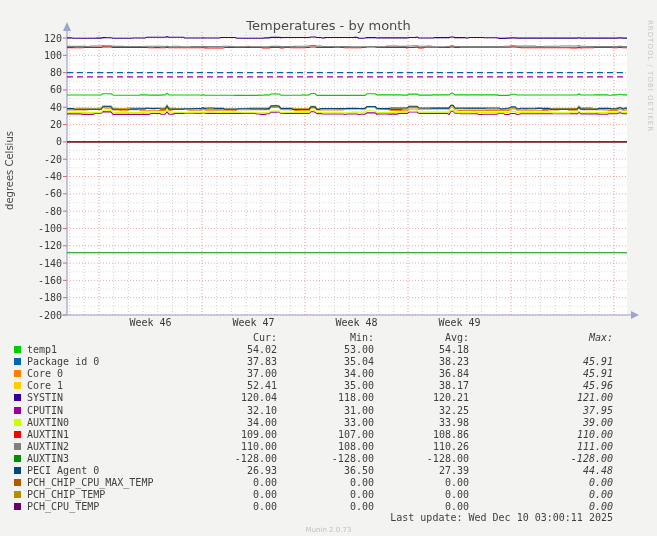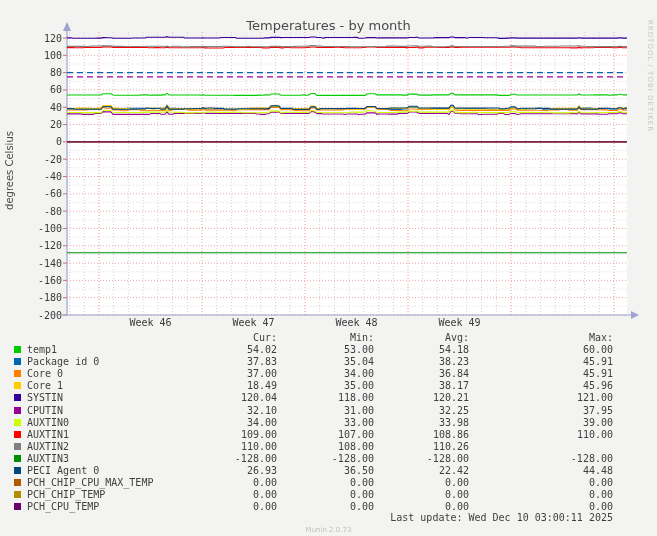--- a/index.html
+++ b/index.html
@@ -12,21 +12,21 @@
   #watermark{position:absolute;top:12px;right:3px;writing-mode:vertical-rl;
              font:7px "DejaVu Sans",sans-serif;color:#c7c7c7;letter-spacing:1px;}
   #chart-svg{position:absolute;top:0;left:0;}
   .lrow{position:absolute;left:0;width:657px;height:13px;font:10px "DejaVu Sans Mono",monospace;color:#3f3f3f;}
   .sw{position:absolute;left:14px;top:2px;width:7px;height:7px;}
   .nm{position:absolute;left:27px;top:0;white-space:pre;}
   .c1,.c2,.c3,.c4{position:absolute;top:0;text-align:right;white-space:pre;}
   .c1{left:180px;width:97px;}
   .c2{left:280px;width:94px;}
   .c3{left:380px;width:89px;}
-  .c4{left:480px;width:133px;}
+  .c4{left:480px;width:133px;font-style:italic;}
   #lastupdate{position:absolute;top:504px;left:0;width:613px;text-align:right;
               font:10px "DejaVu Sans Mono",monospace;color:#3f3f3f;}
   #version{position:absolute;top:518px;left:0;width:657px;text-align:center;
            font:7px "DejaVu Sans",sans-serif;color:#c0c0c0;}
 </style>
 </head>
 <body>
 
 <div id="graph">
   <div id="title">Temperatures - by month</div>
@@ -173,42 +173,41 @@
     <span class="c4">Max:</span>
   </div>
 
   <div id="legend">
       <div class="lrow" style="top: 336px; padding-left: 8px;">
         <span class="sw" style="background: rgb(0, 204, 0);"></span>
         <span class="nm">temp1</span>
         <span class="c1">54.02</span>
         <span class="c2">53.00</span>
         <span class="c3">54.18</span>
-        <span class="c4">60.00</span>
       </div>
       <div class="lrow" style="top: 348.1px;">
         <span class="sw" style="background: rgb(0, 102, 179);"></span>
         <span class="nm">Package id 0</span>
         <span class="c1">37.83</span>
         <span class="c2">35.04</span>
         <span class="c3">38.23</span>
         <span class="c4">45.91</span>
       </div>
       <div class="lrow" style="top: 360.2px; padding-left: 37px;">
         <span class="sw" style="background: rgb(255, 128, 0);"></span>
         <span class="nm">Core 0</span>
         <span class="c1">37.00</span>
         <span class="c2">34.00</span>
         <span class="c3">36.84</span>
         <span class="c4">45.91</span>
       </div>
       <div class="lrow" style="top: 372.3px;">
         <span class="sw" style="background: rgb(255, 204, 0);"></span>
         <span class="nm">Core 1</span>
-        <span class="c1">18.49</span>
+        <span class="c1">52.41</span>
         <span class="c2">35.00</span>
         <span class="c3">38.17</span>
         <span class="c4">45.96</span>
       </div>
       <div class="lrow" style="top: 384.4px;">
         <span class="sw" style="background: rgb(51, 0, 153);"></span>
         <span class="nm">SYSTIN</span>
         <span class="c1">120.04</span>
         <span class="c2">118.00</span>
         <span class="c3">120.21</span>
@@ -237,35 +236,36 @@
         <span class="c2">107.00</span>
         <span class="c3">108.86</span>
         <span class="c4">110.00</span>
       </div>
       <div class="lrow" style="top: 432.8px;">
         <span class="sw" style="background: rgb(128, 128, 128);"></span>
         <span class="nm">AUXTIN2</span>
         <span class="c1">110.00</span>
         <span class="c2">108.00</span>
         <span class="c3">110.26</span>
+        <span class="c4">111.00</span>
       </div>
       <div class="lrow" style="top: 444.9px;">
         <span class="sw" style="background: rgb(0, 143, 0);"></span>
         <span class="nm">AUXTIN3</span>
         <span class="c1">-128.00</span>
         <span class="c2">-128.00</span>
         <span class="c3">-128.00</span>
         <span class="c4">-128.00</span>
       </div>
       <div class="lrow" style="top: 457px;">
         <span class="sw" style="background: rgb(0, 72, 125);"></span>
         <span class="nm">PECI Agent 0</span>
         <span class="c1">26.93</span>
         <span class="c2">36.50</span>
-        <span class="c3">22.42</span>
+        <span class="c3">27.39</span>
         <span class="c4">44.48</span>
       </div>
       <div class="lrow" style="top: 469.1px;">
         <span class="sw" style="background: rgb(179, 90, 0);"></span>
         <span class="nm">PCH_CHIP_CPU_MAX_TEMP</span>
         <span class="c1">0.00</span>
         <span class="c2">0.00</span>
         <span class="c3">0.00</span>
         <span class="c4">0.00</span>
       </div>

